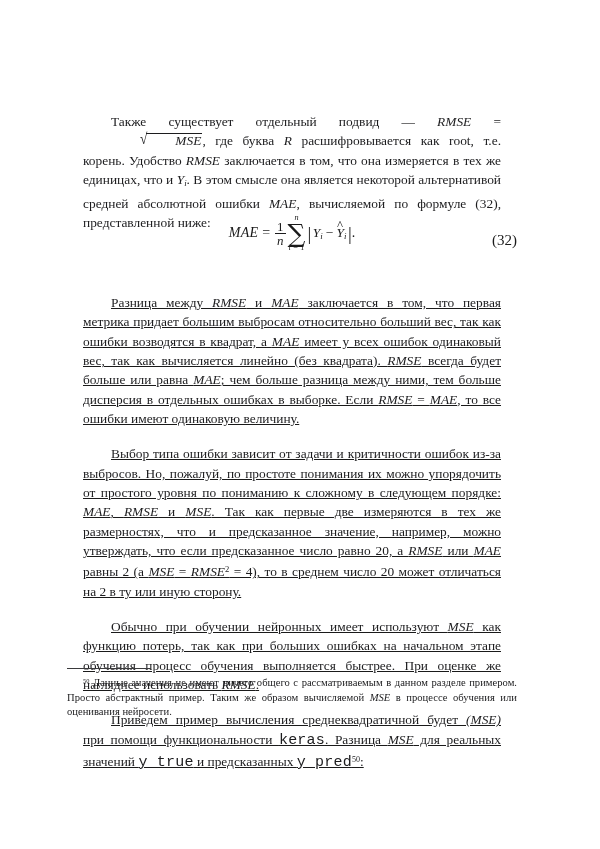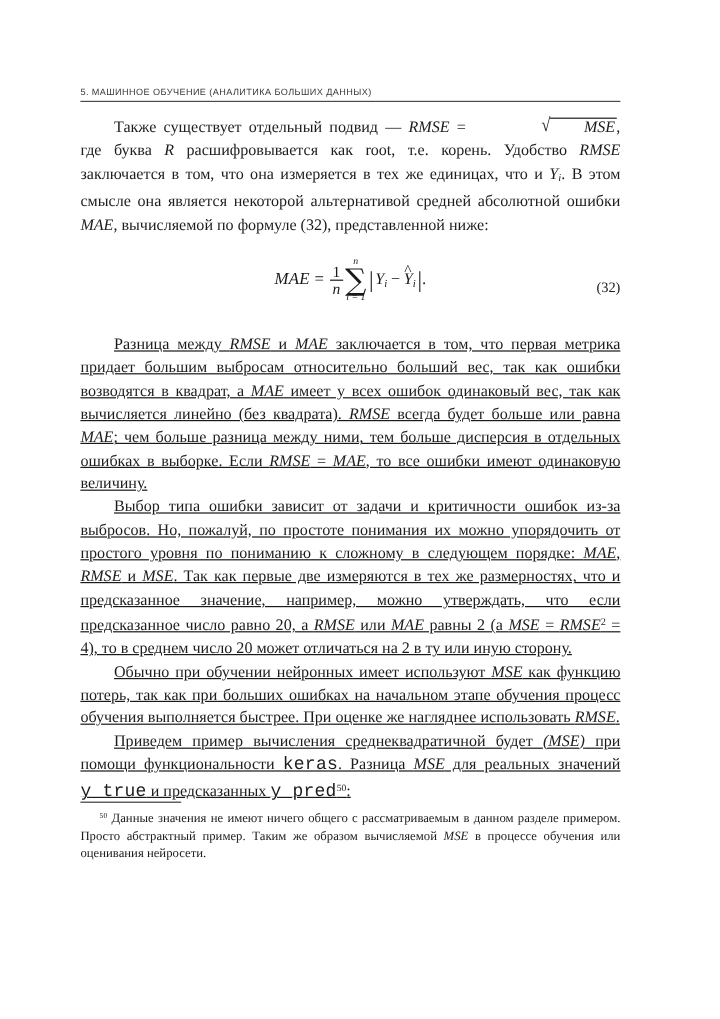--- a/index.html
+++ b/index.html
@@ -47,21 +47,21 @@
 
   
   .body-block {
     position: absolute;
     left: 67px;
     top: 96px;
     width: 450px;
   }
 
   p.para {
-    margin: 0;
+    margin: 16px;
     font-size: 13.4px;
     line-height: 19.35px;
     text-align: justify;
     text-justify: inter-word;
     text-indent: 28px;
     color: #1c1c1e;
     hyphens: manual;
   }
   p.para + p.para { margin-top: 0; }
 
@@ -192,21 +192,21 @@
     top: -0.52em;
     font-style: normal;
     font-size: 0.95em;
     line-height: 1;
   }
 
   .eqnum {
     position: absolute;
     right: 0;
     top: 18px;
-    font-size: 12px;
+    font-size: 15px;
   }
 
   
   .body-block-2 {
     position: absolute;
     left: 67px;
     top: 277px;
     width: 450px;
     text-decoration: underline;
   }
@@ -244,24 +244,20 @@
     font-size: 10.6px;
     color: #46464a;
     letter-spacing: 0.4px;
   }
 </style>
 </head>
 <body>
 
 <div class="page">
 
-  <div class="runhead">
-    <div class="runhead-text">5. МАШИННОЕ ОБУЧЕНИЕ (АНАЛИТИКА БОЛЬШИХ ДАННЫХ)</div>
-    <div class="runhead-rule"></div>
-  </div>
 
   <div class="body-block">
 
     <p class="para"><span>Также существует отдельный подвид — </span><i>RMSE</i><span> = </span><span class="sqrt"><span class="radsign">√</span><span class="radicand">MSE</span></span><span>, где буква </span><i>R</i><span> расшифровывается как root, т.е. корень. Удобство </span><i>RMSE</i><span> заключается в том, что она измеряется в тех же единицах, что и </span><i>Y</i><sub class="idx">i</sub><span>. В этом смысле она является некоторой альтернативой средней абсолютной ошибки </span><i>MAE</i><span>, вычисляемой по формуле (32), представленной ниже:</span></p>
 
   </div>
 
   <div class="equation-row">
     <div class="eq-center">
       <span class="eq"><span class="lhs">MAE</span><span class="eqsign">=</span><span class="frac"><span class="num">1</span><span class="den">n</span></span><span class="sum"><span class="lim">n</span><span class="sigma">∑</span><span class="lim">i = 1</span></span><span class="absbar">|</span><span class="absinner"><span>Y</span><sub class="idx">i</sub></span><span class="absinner" style="font-style:normal">−</span><span class="absinner"><span class="hat"><span class="hatmark">^</span><span>Y</span></span><sub class="idx">i</sub></span><span class="absbar">|</span><span>.</span></span>

